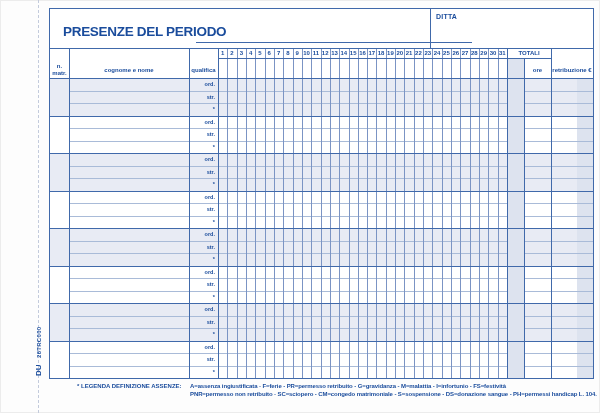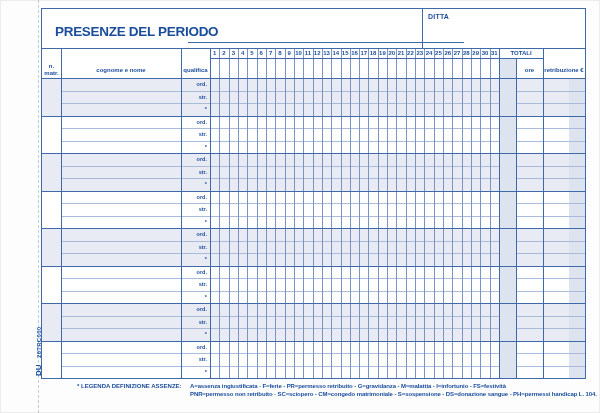--- a/index.html
+++ b/index.html
@@ -18,21 +18,21 @@
     position:absolute;left:33px;top:300px;width:12px;height:58px;
     color:var(--ink);font-size:6px;font-weight:700;letter-spacing:.3px;
     writing-mode:vertical-rl;transform:rotate(180deg);text-align:left;line-height:12px;
   }
   #spine-brand{
     position:absolute;left:33px;top:360px;width:12px;height:16px;
     color:var(--ink);font-size:8px;font-weight:800;
     writing-mode:vertical-rl;transform:rotate(180deg);line-height:12px;
   }
   #form{
-    position:absolute;left:41px;top:8px;width:543px;height:369px;
+    position:absolute;left:49px;top:8px;width:543px;height:369px;
     border:1px solid var(--line);box-sizing:content-box;background:#ffffff;
   }
   #form-title{
     position:absolute;left:13px;top:15px;color:var(--ink);
     font-size:13.5px;font-weight:800;letter-spacing:-.3px;white-space:nowrap;
   }
   #period-line{position:absolute;left:146px;top:33px;width:276px;height:0;border-bottom:1px solid var(--line);}
   #ditta-label{
     position:absolute;left:386px;top:4px;color:var(--ink);
     font-size:7px;font-weight:800;letter-spacing:.2px;

